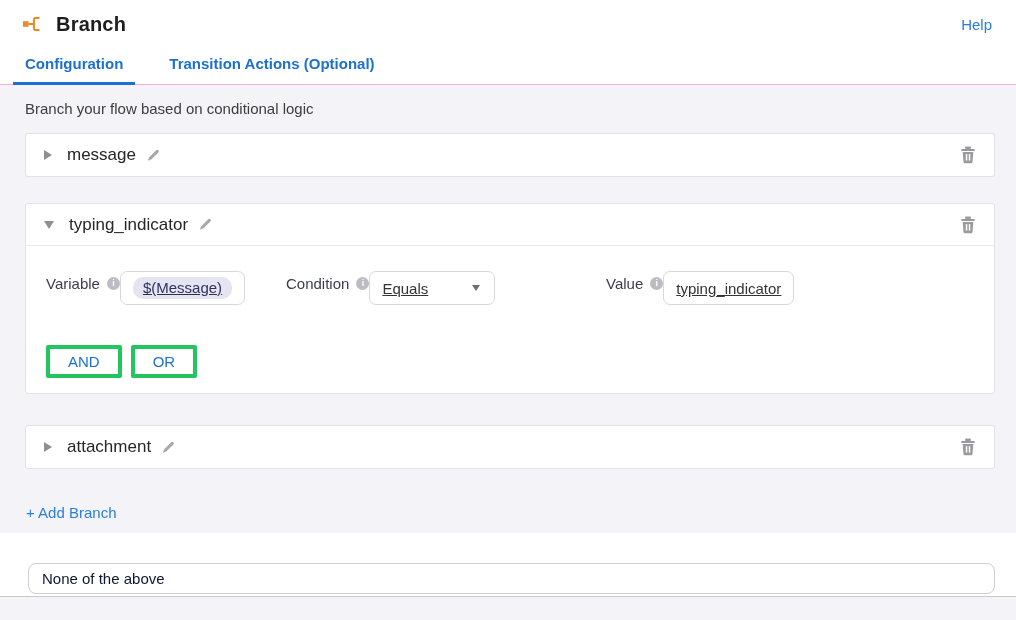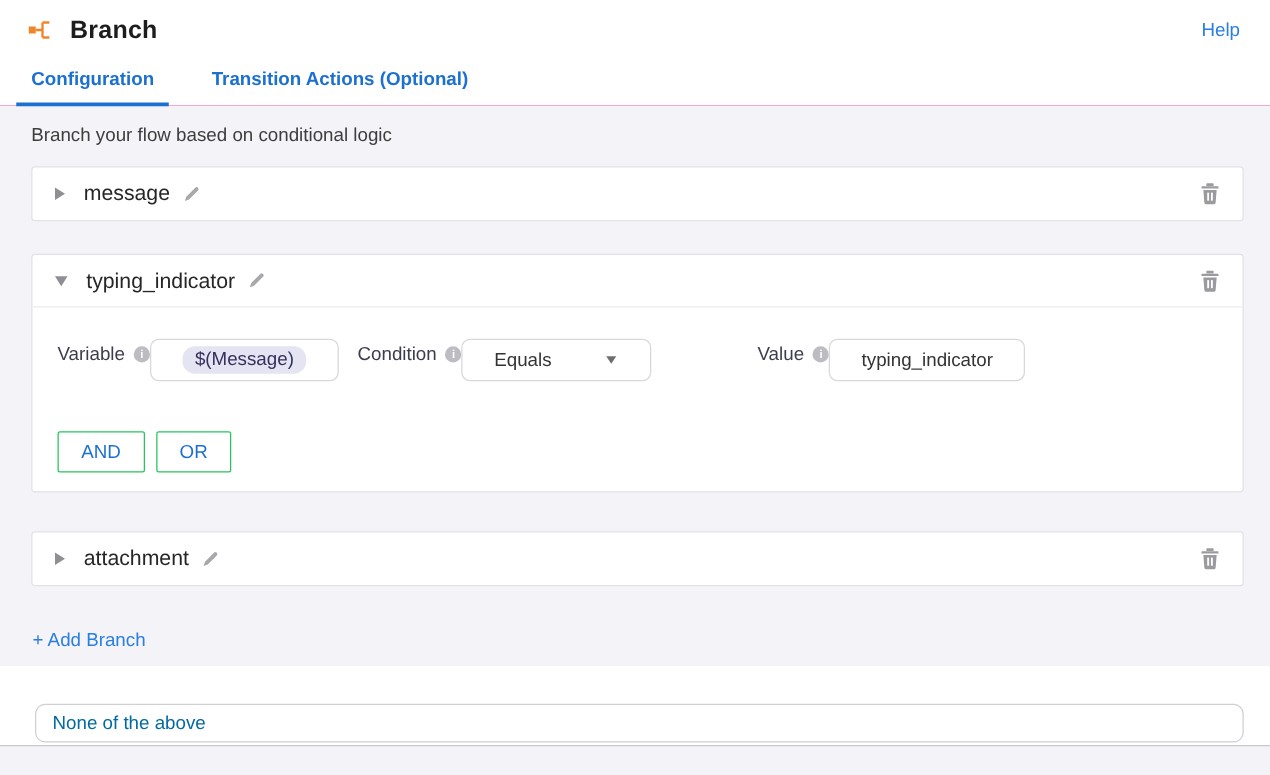--- a/index.html
+++ b/index.html
@@ -40,33 +40,33 @@
   
   .card-body { padding:25px 20px 15px 20px; }
   .form-row { display:flex; }
   .field { display:flex; }
   .field.variable  { width:213px; }
   .field.condition { width:291px; margin-left:27px;text-align:right; }
   .field.value     { width:257px; margin-left:29px; }
   .field-label { font-size:15px; color:#3c3c4f; margin-bottom:9px; display:flex; align-items:center; gap:7px; }
   .info-icon { width:13px; height:13px; border-radius:50%; background:#bcbcc2; display:inline-flex; align-items:center; justify-content:center; flex:none; }
   .info-icon::after { content:"i"; color:#fff; font-size:9px; font-weight:bold; line-height:1; }
-  .input-box { height:34px; border:1px solid #d8d8dc; border-radius:7px; background:#fff; display:flex; align-items:center; padding:0 25px; font-size:15px; color:#333; }
+  .input-box { height:34px; border:1px solid #d8d8dc; border-radius:7px; background:#fff; display:flex; align-items:center; padding:0 12px; font-size:15px; color:#333;text-decoration:underline; }
   .chip { background:#e4e4f2; color:#32325d; border-radius:10px; padding:3px 10px; font-size:15px; line-height:1.1; }
   .select-box { justify-content:space-between; cursor:pointer;gap:44px; }
   .select-caret { width:0; height:0; border-top:6px solid #6f6f73; border-left:4.5px solid transparent; border-right:4.5px solid transparent; margin-right:2px; }
 
   .logic-row { margin-top:40px; display:flex; gap:9px; }
-  .logic-btn { background:#fff; border:1px solid #22c55e; color:#1b70d0; font-size:15px; font-family:inherit; padding:0 18px; height:33px; border-radius:2px; cursor:pointer; }
+  .logic-btn { background:#fff; border:4px solid #22c55e; color:#1b70d0; font-size:15px; font-family:inherit; padding:0 18px; height:33px; border-radius:2px; cursor:pointer; }
 
   .add-branch { color:#2a7de1; font-size:15px; margin:9px 0 0 1px; display:inline-block; cursor:pointer; text-decoration:none; }
 
   
   .footer { background:#fff; height:63px; padding:30px 21px 0 28px; }
-  .default-box { height:31px; border:1px solid #cfcfd4; border-radius:8px; background:#fff; display:flex; align-items:center; padding:0 13px; font-size:15px; color:#0369a1; }
+  .default-box { height:31px; border:1px solid #cfcfd4; border-radius:8px; background:#fff; display:flex; align-items:center; padding:0 13px; font-size:15px; color:#0f172a; }
   .bottom-strip { height:24px; background:#f4f4f8; border-top:1px solid #c9c9cd; }
 
   svg { display:block; }
 </style>
 </head>
 <body>
 
 <div class="header">
   <span class="branch-icon">
     <svg viewBox="0 0 22 22" width="22" height="22">

